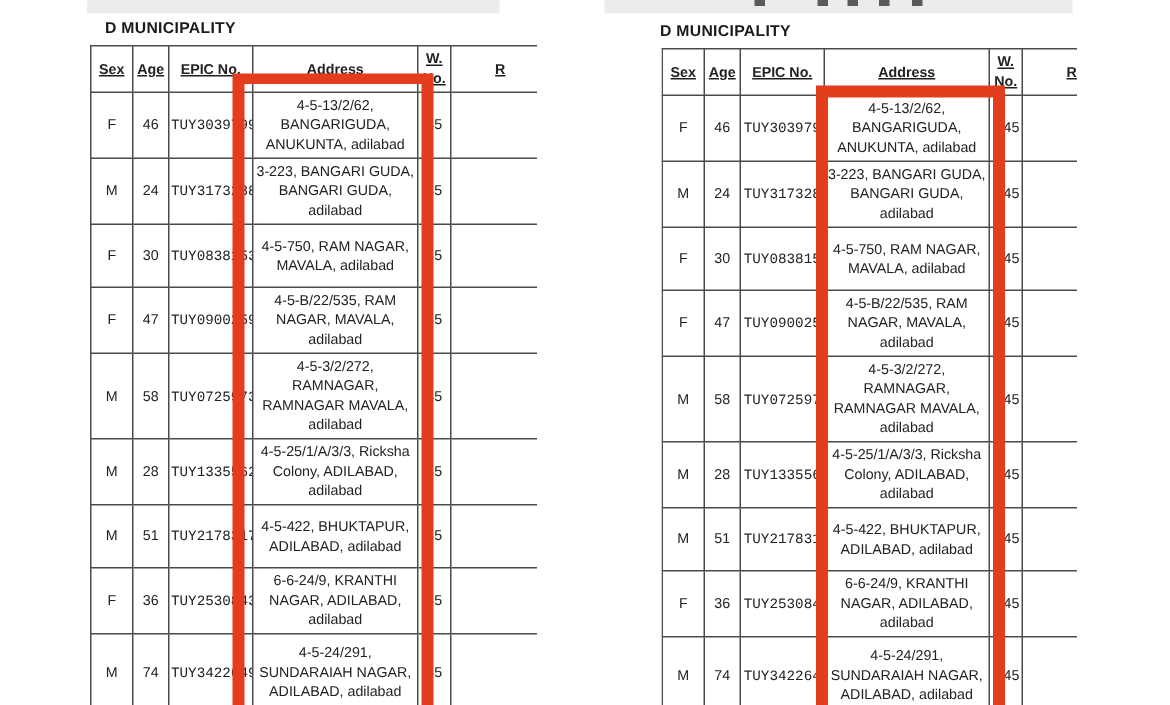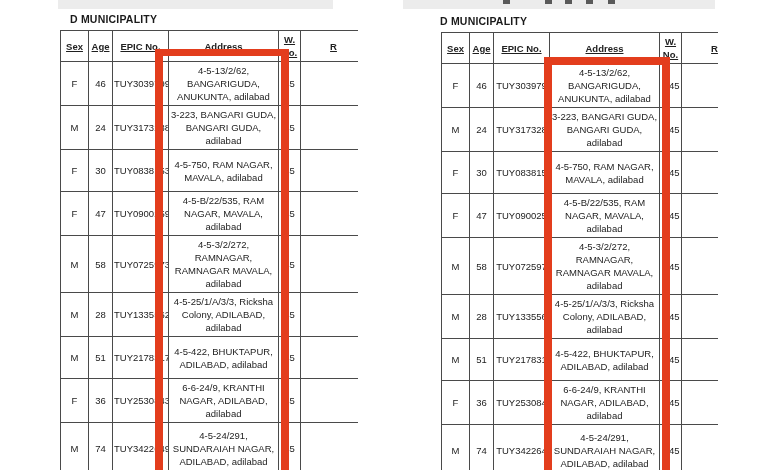--- a/index.html
+++ b/index.html
@@ -33,21 +33,21 @@
   .voters thead tr { height:31px;text-decoration:underline; }
   .voters th { font-weight:bold; font-size:9.5px; white-space:pre-line; }
   .voters tbody tr { height:41px; }
   .voters tbody tr:nth-child(1) { height:42px; }
   .voters tbody tr:nth-child(3) { height:42px; }
   .voters tbody tr:nth-child(5) { height:56px; }
   .voters tbody tr:nth-child(7) { height:42px; }
   .voters tbody tr:nth-child(9) { height:52px; }
   .voters tbody tr:nth-child(10) { height:40px; }
   td.c-address { white-space:pre-line; padding:2px 0; }
-  td.c-epic { font-size:9.5px; letter-spacing:0; }
+  td.c-epic { font-size:9.5px; letter-spacing:0;font-family:Liberation Mono, monospace; }
   .panel-right td.c-wno { text-align:left; padding-left:9px; }
 
   .col-sex{width:28px} .col-age{width:24px} .col-epic{width:56px}
   .col-address{width:110px} .col-wno{width:22px} .col-r{width:66px}
 
   .redrect { position:absolute; box-sizing:border-box; border:7px solid #e33d1d; pointer-events:none; }
   .panel-left  .redrect { left:97px;  top:49px; width:134px; height:440px; border-width:7px 8px; }
   .panel-right .redrect { left:166px; top:57px; width:126px; height:430px; border-width:8px; }
 </style>
 </head>

